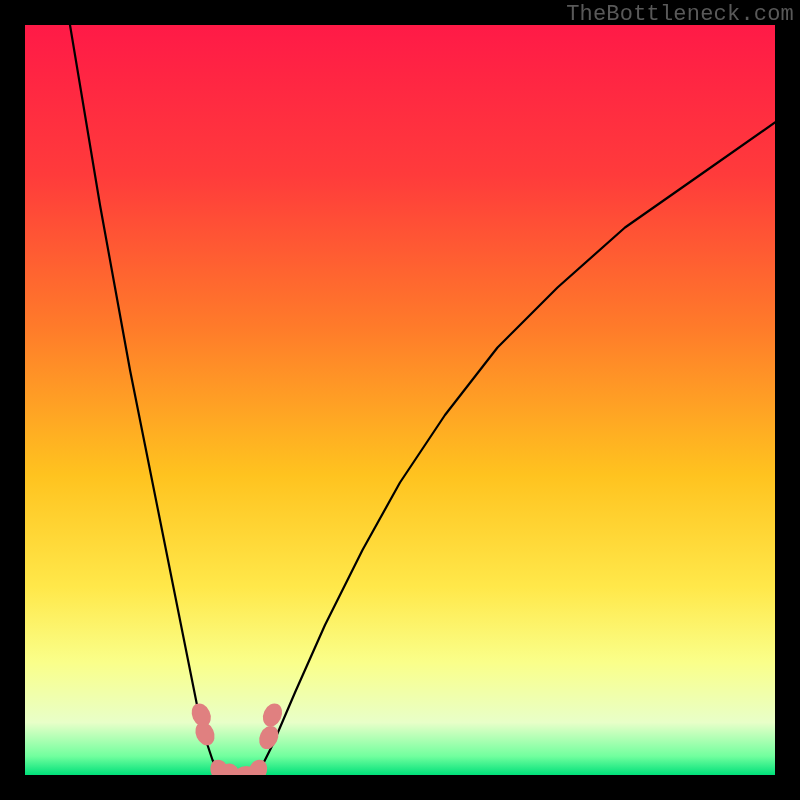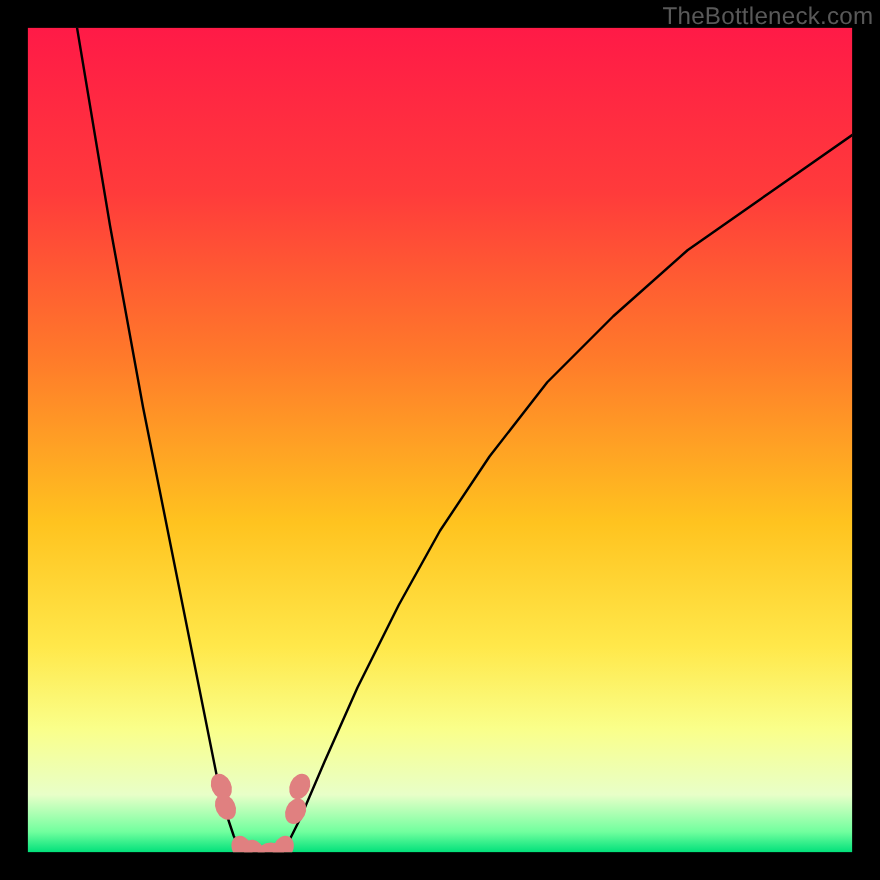--- a/index.html
+++ b/index.html
@@ -29,20 +29,21 @@
   }
   .watermark {
     position: absolute;
     top: 2px;
     right: 6px;
     color: #595959;
     font-size: 22px;
     font-weight: 400;
     letter-spacing: 0.2px;
     user-select: none;
+    font-family: Liberation Mono, monospace;
   }
   svg { display: block; }
 </style>
 </head>
 <body>
 
 <div class="frame">
   <div class="plot">
     <svg id="chart-svg" width="750" height="750" viewBox="0 0 750 750">
       <defs>

